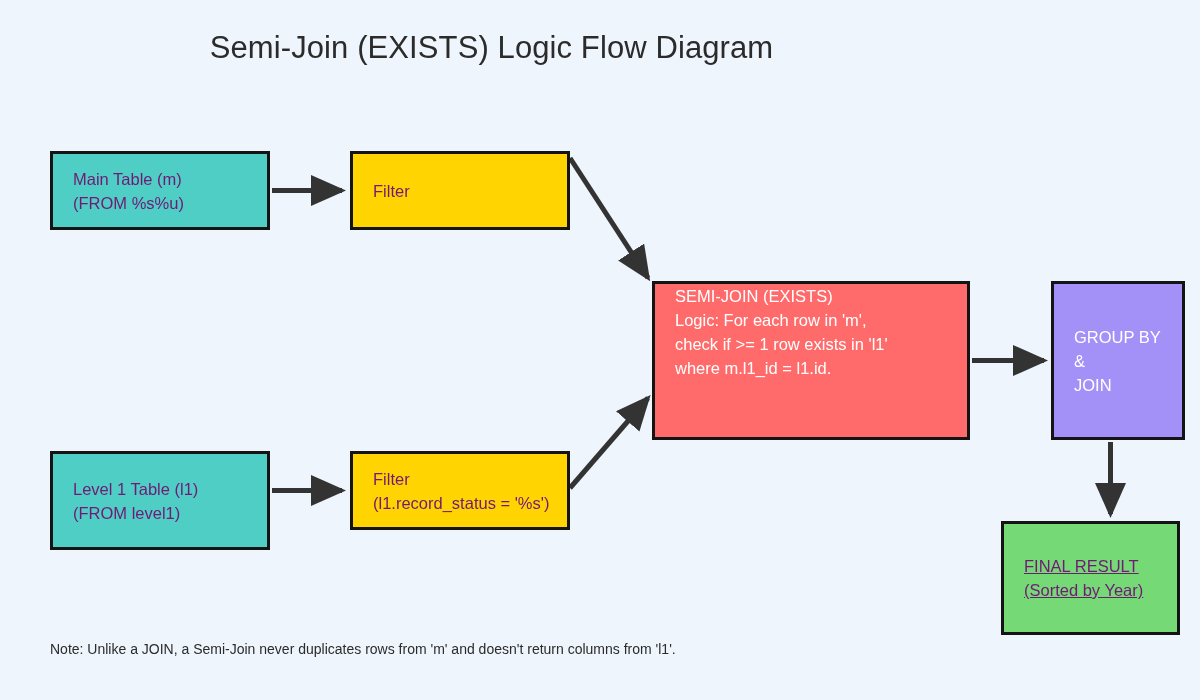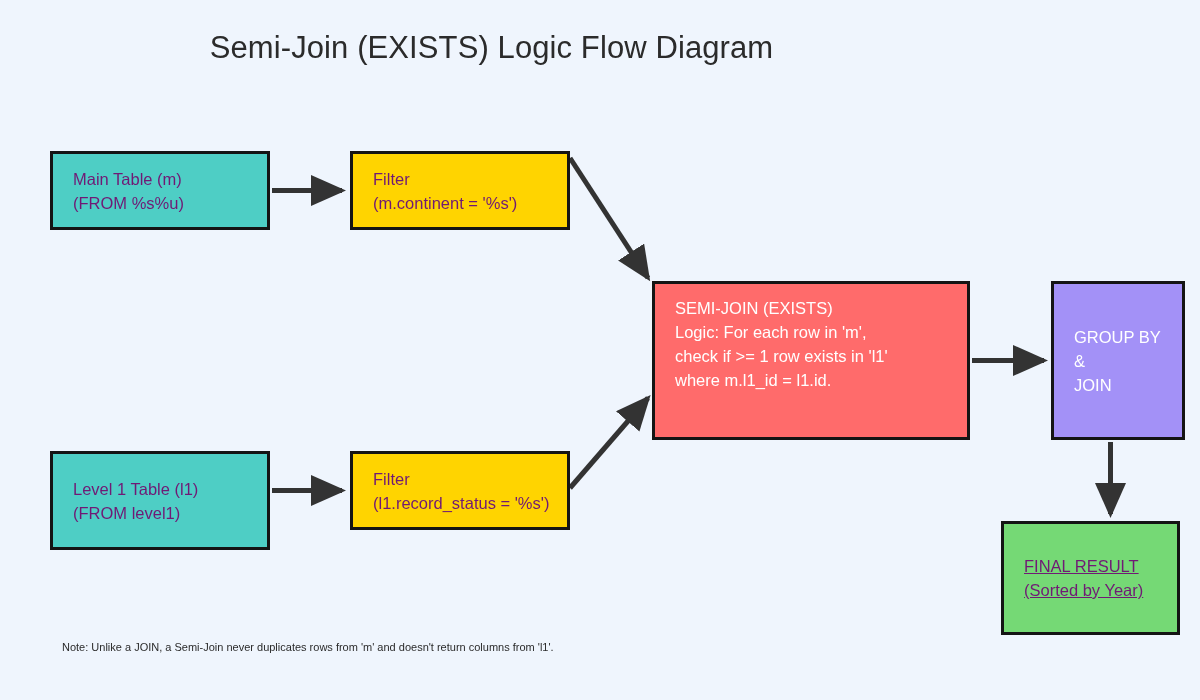--- a/index.html
+++ b/index.html
@@ -36,38 +36,37 @@
     flex-direction: column;
     justify-content: center;
     padding-left: 20px;
     font-size: 16.5px;
     line-height: 24px;
     color: #701a75;
     white-space: pre;
   }
   .node .line { display: block; }
   .node.light-text { color: #ffffff; }
-  .node.pad-top { justify-content: flex-start; padding-top: 12px; }
+  .node.pad-top { justify-content: flex-start; }
 
   .n-main      { left: 50px;  top: 151px; width: 220px; height: 79px;  background: #4ecec5; }
   .n-filter1   { left: 350px; top: 151px; width: 220px; height: 79px;  background: #ffd400; }
   .n-level1    { left: 50px;  top: 451px; width: 220px; height: 99px;  background: #4ecec5; }
   .n-filter2   { left: 350px; top: 451px; width: 220px; height: 79px;  background: #ffd400; }
   .n-semijoin  { left: 652px; top: 281px; width: 318px; height: 159px; background: #ff6b6b; }
   .n-groupby   { left: 1051px;top: 281px; width: 134px; height: 159px; background: #a391f7; }
   .n-final     { left: 1001px;top: 521px; width: 179px; height: 114px; background: #75d975; text-decoration: underline; }
 
   .note {
     position: absolute;
     left: 50px;
     top: 641px;
-    font-size: 11px;
+    font-size: 14px;
     color: #2b2b2b;
     white-space: pre;
-    margin-left: 12px;
   }
   svg.edges {
     position: absolute;
     left: 0; top: 0;
     width: 1200px; height: 700px;
     pointer-events: none;
   }
 </style>
 </head>
 <body>
@@ -96,21 +95,20 @@
     <line x1="1110.5" y1="442" x2="1110.5" y2="514" stroke="#333333" stroke-width="5" marker-end="url(#arrowhead)"></line>
   </svg>
 
   <div class="node n-main">
     <span class="line">Main Table (m)</span>
     <span class="line">(FROM %s%u)</span>
   </div>
 
   <div class="node n-filter1">
     <span class="line">Filter</span>
-    <span class="line">(m.continent = '%s')</span>
   </div>
 
   <div class="node n-level1">
     <span class="line">Level 1 Table (l1)</span>
     <span class="line">(FROM level1)</span>
   </div>
 
   <div class="node n-filter2">
     <span class="line">Filter</span>
     <span class="line">(l1.record_status = '%s')</span>

